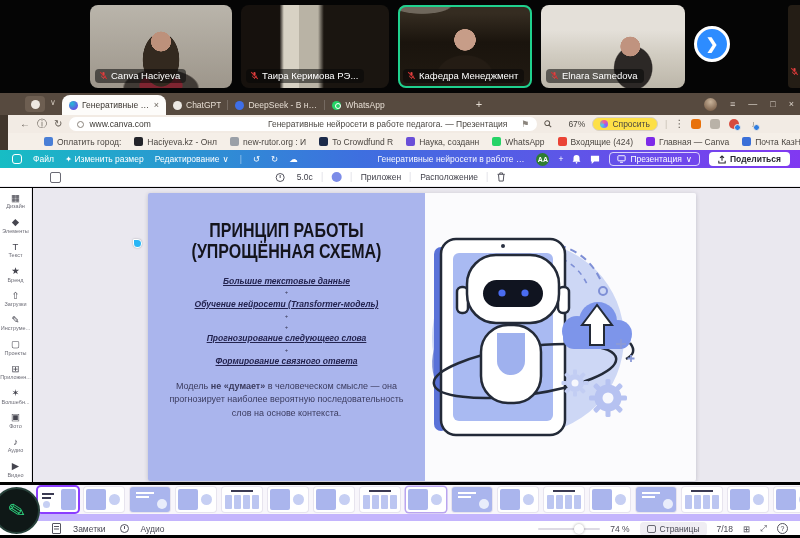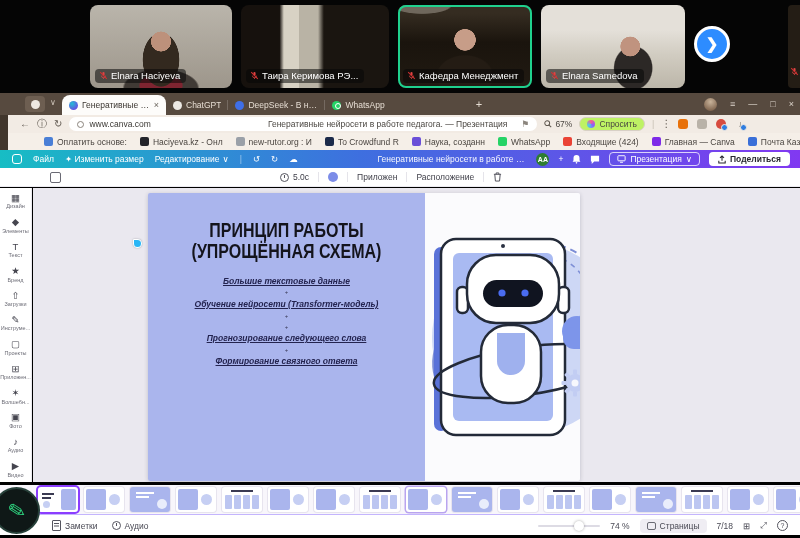--- a/index.html
+++ b/index.html
@@ -66,23 +66,23 @@
   #leftstrip{position:absolute;left:0;top:115px;width:8px;height:35px;background:#41362c;}
   #urlbar{position:absolute;left:8px;top:115px;right:0;height:18px;background:#f2ebe4;
           display:flex;align-items:center;gap:7px;padding:0 8px 0 12px;font-size:9px;color:#5f5850;}
   .navg{font-size:10px;line-height:1;color:#5f5850;}
   .addr{position:relative;flex:0 0 468px;height:14px;background:#fff;border-radius:8px;
         display:flex;align-items:center;gap:5px;padding:0 8px;color:#3d3a36;font-size:8.5px;}
   .site-ic{width:7px;height:7px;border:1px solid #8b857d;border-radius:50%;flex:0 0 auto;}
   .addr .pgtitle{position:absolute;left:125px;right:30px;text-align:right;color:#4a4641;
                  white-space:nowrap;overflow:hidden;text-overflow:ellipsis;}
   .addr .bkm{position:absolute;right:8px;color:#8b857d;font-size:9px;}
-  .zoombadge{display:flex;align-items:center;gap:3px;color:#4a4641;font-size:8.5px;}
+  .zoombadge{display:flex;align-items:center;gap:16px;color:#4a4641;font-size:8.5px;}
   .askpill{display:flex;align-items:center;gap:4px;border:1px solid #d8d0c6;border-radius:9px;
-           padding:1px 7px;font-size:8.5px;color:#4a4641;background:#bef264;}
+           padding:1px 7px;font-size:8.5px;color:#4a4641;background:#fde047;}
   .askdot{width:8px;height:8px;border-radius:50%;background:conic-gradient(#ff5c8a,#8a5cff,#4ccfe0,#ff5c8a);}
   .vsep{color:#c9c1b6;}
   .extrow{display:flex;align-items:center;gap:9px;}
   .ext{width:10px;height:10px;border-radius:3px;position:relative;}
   .badge::after{content:"";position:absolute;right:-2px;bottom:-2px;width:5px;height:5px;border-radius:50%;background:#2f7de0;border:1px solid #f2ebe4;}
 
   #bmbar{position:absolute;left:8px;top:133px;right:0;height:17px;background:#f5efe8;
          display:flex;align-items:center;gap:13px;padding:0 10px 0 36px;font-size:8.5px;color:#4a4540;
          white-space:nowrap;overflow:hidden;}
   .bm{display:flex;align-items:center;gap:4px;flex:0 0 auto;}
@@ -111,21 +111,21 @@
   .clockic{width:9px;height:9px;border:1.2px solid #55555f;border-radius:50%;position:relative;}
   .clockic::after{content:"";position:absolute;left:3px;top:1px;width:1.2px;height:3px;background:#55555f;}
 
   #sidebar{position:absolute;left:0;top:188px;width:32px;height:294px;background:#fff;border-right:1px solid #eceaf0;
            display:flex;flex-direction:column;padding-top:1px;}
   .sb{display:flex;flex-direction:column;align-items:center;justify-content:center;height:24.4px;}
   .sb .ic{font-size:9.5px;color:#45454f;line-height:1;}
   .sb .lb{font-size:5.5px;color:#6c6c76;margin-top:1px;white-space:nowrap;}
 
   #canvas{position:absolute;left:33px;top:188px;right:0;height:294px;background:#eae8ef;}
-  #slide{position:absolute;left:148px;top:193px;width:432px;height:288px;display:flex;
+  #slide{position:absolute;left:148px;top:193px;width:548px;height:288px;display:flex;
          box-shadow:0 1px 4px rgba(40,40,70,.22);border-radius:2px;overflow:hidden;}
   .slide-left{width:277px;background:#aab5ed;text-align:center;padding-top:27px;}
   .slide-title{font-weight:800;font-size:20px;line-height:1.07;color:#14141c;
                transform:scaleX(.8);transform-origin:50% 0;white-space:nowrap;}
   #bullets{margin-top:13px;display:flex;flex-direction:column;align-items:center;gap:2px;}
   .bullet{font-size:8.5px;font-weight:bold;font-style:italic;text-decoration:underline;color:#23234f;line-height:1.2;}
   .bsep{font-size:6px;color:#3a3a58;line-height:1;margin:1.5px 0;}
   .note{margin:13px 18px 0;font-size:9px;line-height:1.5;color:#3b3b5e;}
   .slide-right{flex:1;background:#fbfbfd;position:relative;}
   .slide-right svg{position:absolute;left:0;top:0;}
@@ -140,23 +140,23 @@
   .th.tC{background:#aab5ed;}
   .th.sel{box-shadow:0 0 0 2px #8b3dff;}
   .th.hl{box-shadow:0 0 0 1.5px #b9a4ef;}
   .th s{position:absolute;display:block;text-decoration:none;}
   .th .blk{background:#aab5ed;}
   .th .l1{background:#3a3a52;height:1.5px;}
   .th .wl{background:#fff;height:1.5px;}
   .th .cir{border-radius:50%;background:#c6cff3;}
   .th .colb{top:8px;bottom:3px;width:7px;background:#bcc6f1;border-radius:1px;}
 
-  #statusbar{position:absolute;left:0;right:0;top:514px;height:22px;background:#fff;border-top:1px solid #c4b5fd;
+  #statusbar{position:absolute;left:0;right:0;top:514px;height:22px;background:#fff;border-top:7px solid #c4b5fd;
              display:flex;align-items:center;font-size:8.5px;color:#4a4a55;padding:0 12px 0 52px;gap:14px;}
-  .stitem{display:flex;align-items:center;gap:4px;}
+  .stitem{display:flex;align-items:center;gap:12px;}
   .docic{width:9px;height:11px;border:1.2px solid #55555f;border-radius:1px;position:relative;}
   .docic::after{content:"";position:absolute;left:1px;top:2px;width:5px;height:1px;background:#55555f;box-shadow:0 2.5px 0 #55555f;}
   #st-right{margin-left:auto;display:flex;align-items:center;gap:10px;}
   .slider{position:relative;width:62px;height:2px;background:#dddbe4;border-radius:1px;}
   .knob{position:absolute;left:36px;top:-4px;width:10px;height:10px;border-radius:50%;background:#fff;box-shadow:0 0 3px rgba(0,0,0,.35);}
   .pagespill{display:flex;align-items:center;gap:4px;background:#efedf3;border-radius:4px;padding:2px 7px;}
   .helpc{width:11px;height:11px;border:1.2px solid #55555f;border-radius:50%;display:flex;align-items:center;justify-content:center;font-size:7px;}
 
   #pencil{position:absolute;left:-7px;top:487px;width:47px;height:47px;border-radius:50%;
           background:#0f1817;border:2px solid #27413a;z-index:6;display:flex;align-items:center;justify-content:center;}
@@ -173,21 +173,21 @@
         <div class="tile t0">
           <div class="vlabel">
             <span class="mic">
               <svg viewBox="0 0 12 12" width="9" height="9">
                 <rect x="4.6" y="1.2" width="2.8" height="5.2" rx="1.4" fill="#e04444"></rect>
                 <path d="M3.2 6.2a2.8 2.8 0 0 0 5.6 0" fill="none" stroke="#e04444" stroke-width="1"></path>
                 <line x1="6" y1="9" x2="6" y2="10.6" stroke="#e04444" stroke-width="1"></line>
                 <line x1="1.6" y1="1.6" x2="10.4" y2="10.4" stroke="#d03030" stroke-width="1.4"></line>
               </svg>
             </span>
-            <span>Elnara Haciyeva</span>
+            <span>Canva Haciyeva</span>
           </div>
         </div>
         <div class="tile t2">
           <div class="vlabel">
             <span class="mic">
               <svg viewBox="0 0 12 12" width="9" height="9">
                 <rect x="4.6" y="1.2" width="2.8" height="5.2" rx="1.4" fill="#e04444"></rect>
                 <path d="M3.2 6.2a2.8 2.8 0 0 0 5.6 0" fill="none" stroke="#e04444" stroke-width="1"></path>
                 <line x1="6" y1="9" x2="6" y2="10.6" stroke="#e04444" stroke-width="1"></line>
                 <line x1="1.6" y1="1.6" x2="10.4" y2="10.4" stroke="#d03030" stroke-width="1.4"></line>
@@ -297,21 +297,21 @@
       <span class="ext" style="background:#b9b2a8"></span>
       <span class="ext badge" style="background:#d74b3f;border-radius:50%"></span>
       <span class="ext badge" style="background:transparent;color:#3d3a36;font-size:9px;line-height:10px;text-align:center">↓</span>
     </span>
   </div>
 
   <div id="bmbar">
     <span id="bmlist" style="display:flex;gap:13px;align-items:center">
         <span class="bm">
           <span class="fv" style="background: rgb(74, 127, 214);"></span>
-          <span>Оплатить основе:</span>
+          <span>Оплатить город:</span>
         </span>
         <span class="bm">
           <span class="fv" style="background: rgb(35, 36, 42);"></span>
           <span>Haciyeva.kz - Онл</span>
         </span>
         <span class="bm">
           <span class="fv" style="background: rgb(154, 160, 168);"></span>
           <span>new-rutor.org : И</span>
         </span>
         <span class="bm">
@@ -463,20 +463,21 @@
       <div id="bullets">
           <div class="bullet">Большие текстовые данные</div>
           <div class="bsep">+</div>
           <div class="bullet">Обучение нейросети (Transformer-модель)</div>
           <div class="bsep">+</div>
           <div class="bsep">+</div>
           <div class="bullet">Прогнозирование следующего слова</div>
           <div class="bsep">+</div>
           <div class="bullet">Формирование связного ответа</div>
         </div>
+      <p class="note"><span>Модель </span><b>не «думает»</b><span> в человеческом смысле — она прогнозирует наиболее вероятную последовательность слов на основе контекста.</span></p>
     </div>
     <div class="slide-right">
       <svg width="247" height="288" viewBox="0 0 247 288">
         <circle cx="103" cy="145" r="96" fill="#cdd7f5"></circle>
         <path d="M12 150q-9 24 3 46" fill="none" stroke="#7e8fd6" stroke-width="2"></path>
         <path d="M134 52q30 9 42 36" fill="none" stroke="#7e8fd6" stroke-width="2" stroke-dasharray="7 5"></path>
         <path d="M128 62q24 8 34 29" fill="none" stroke="#7e8fd6" stroke-width="1.6" stroke-dasharray="5 5"></path>
         <circle cx="178" cy="98" r="4" fill="none" stroke="#7e8fd6" stroke-width="2"></circle>
         <rect x="9" y="54" width="14" height="184" rx="7" fill="#5a72d8"></rect>
         <rect x="16" y="46" width="124" height="196" rx="15" fill="#fff" stroke="#232a38" stroke-width="2.5"></rect>

